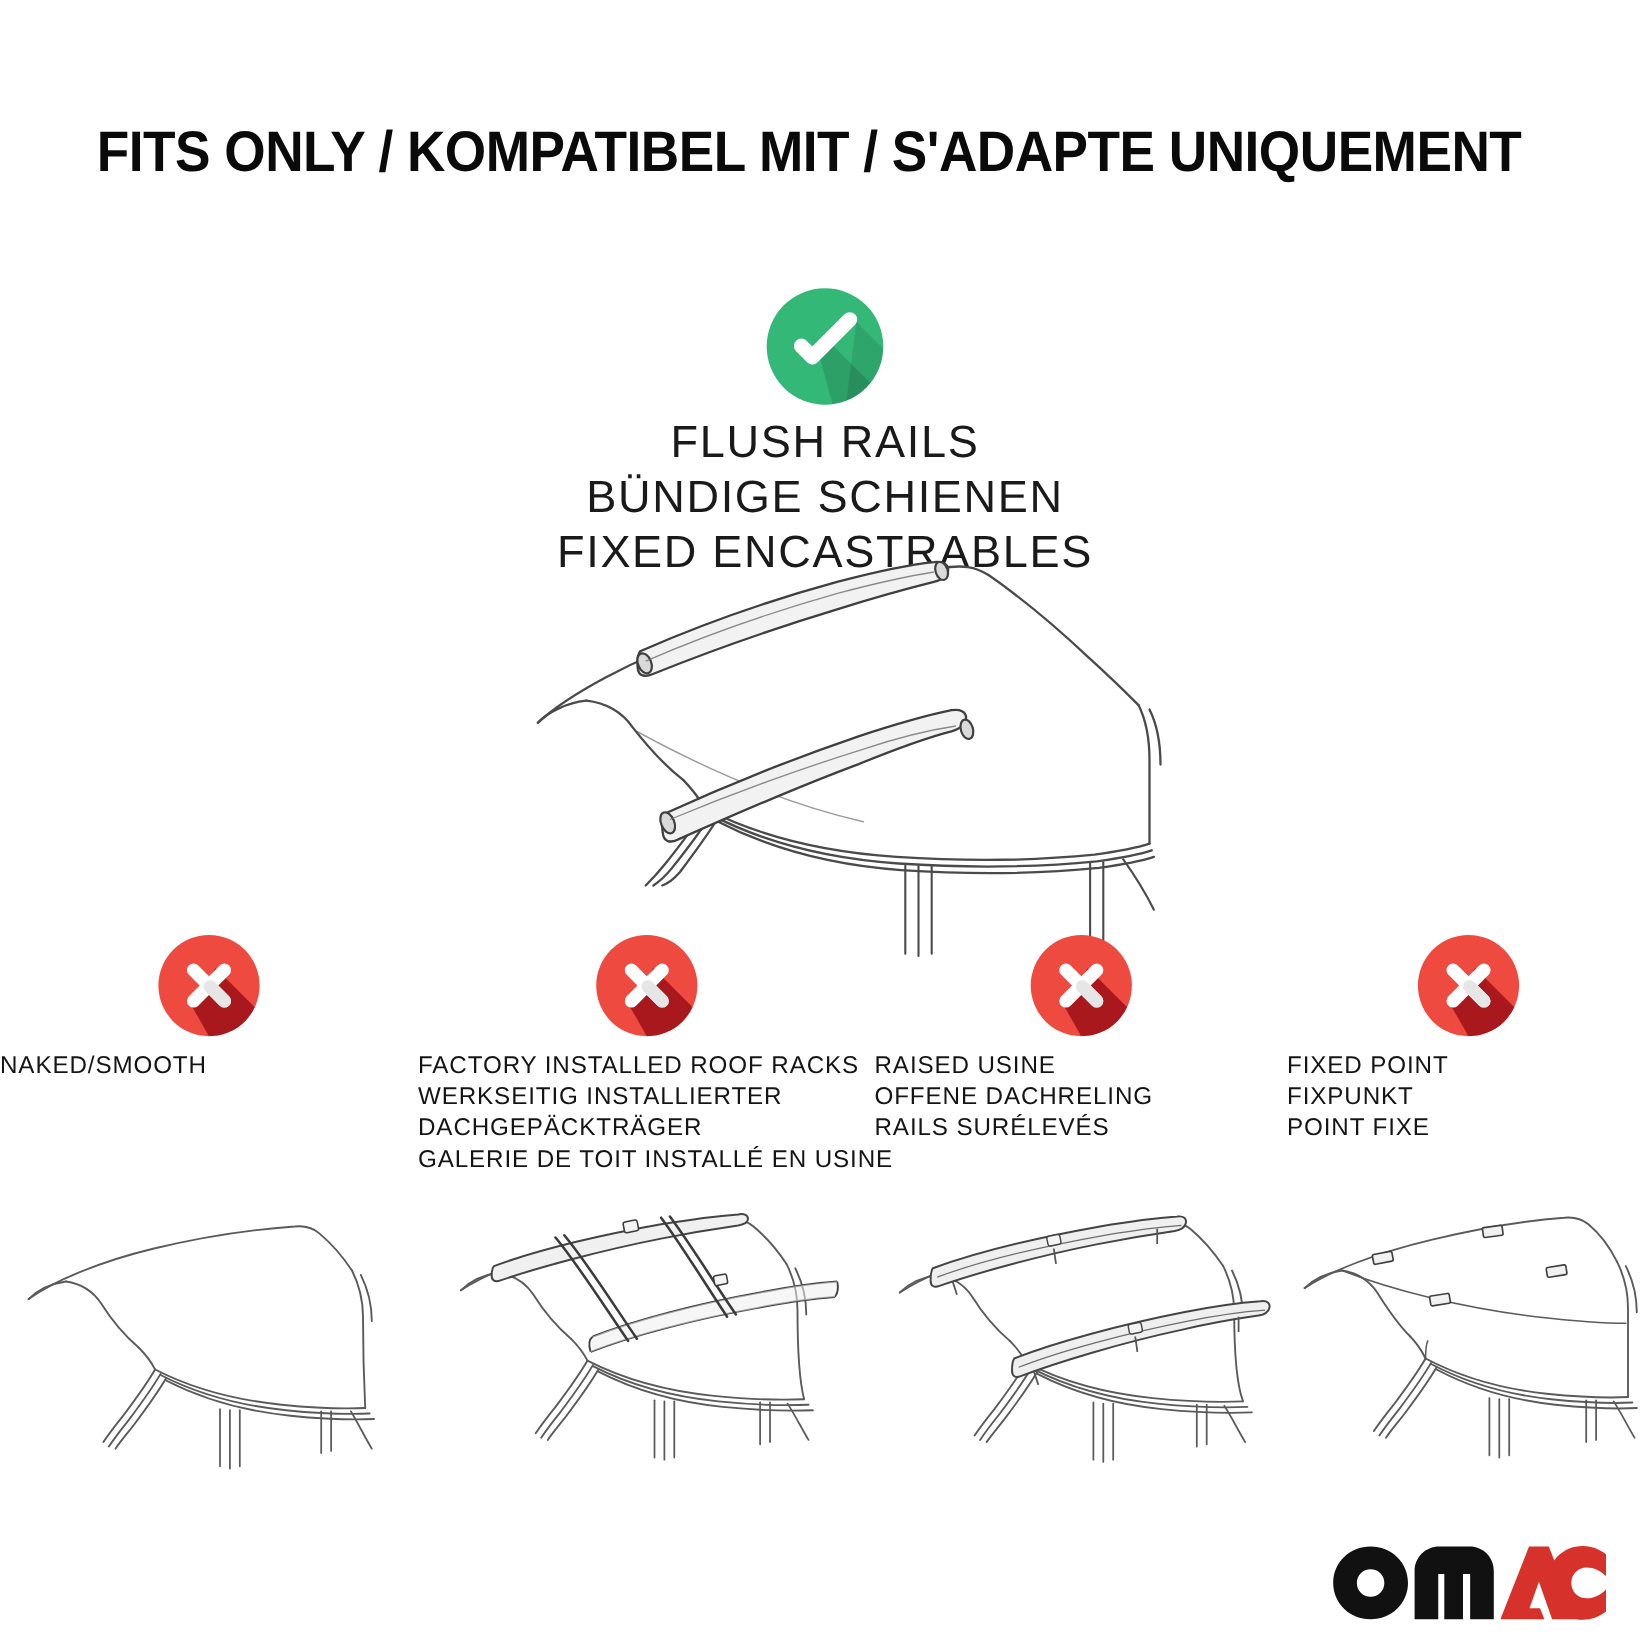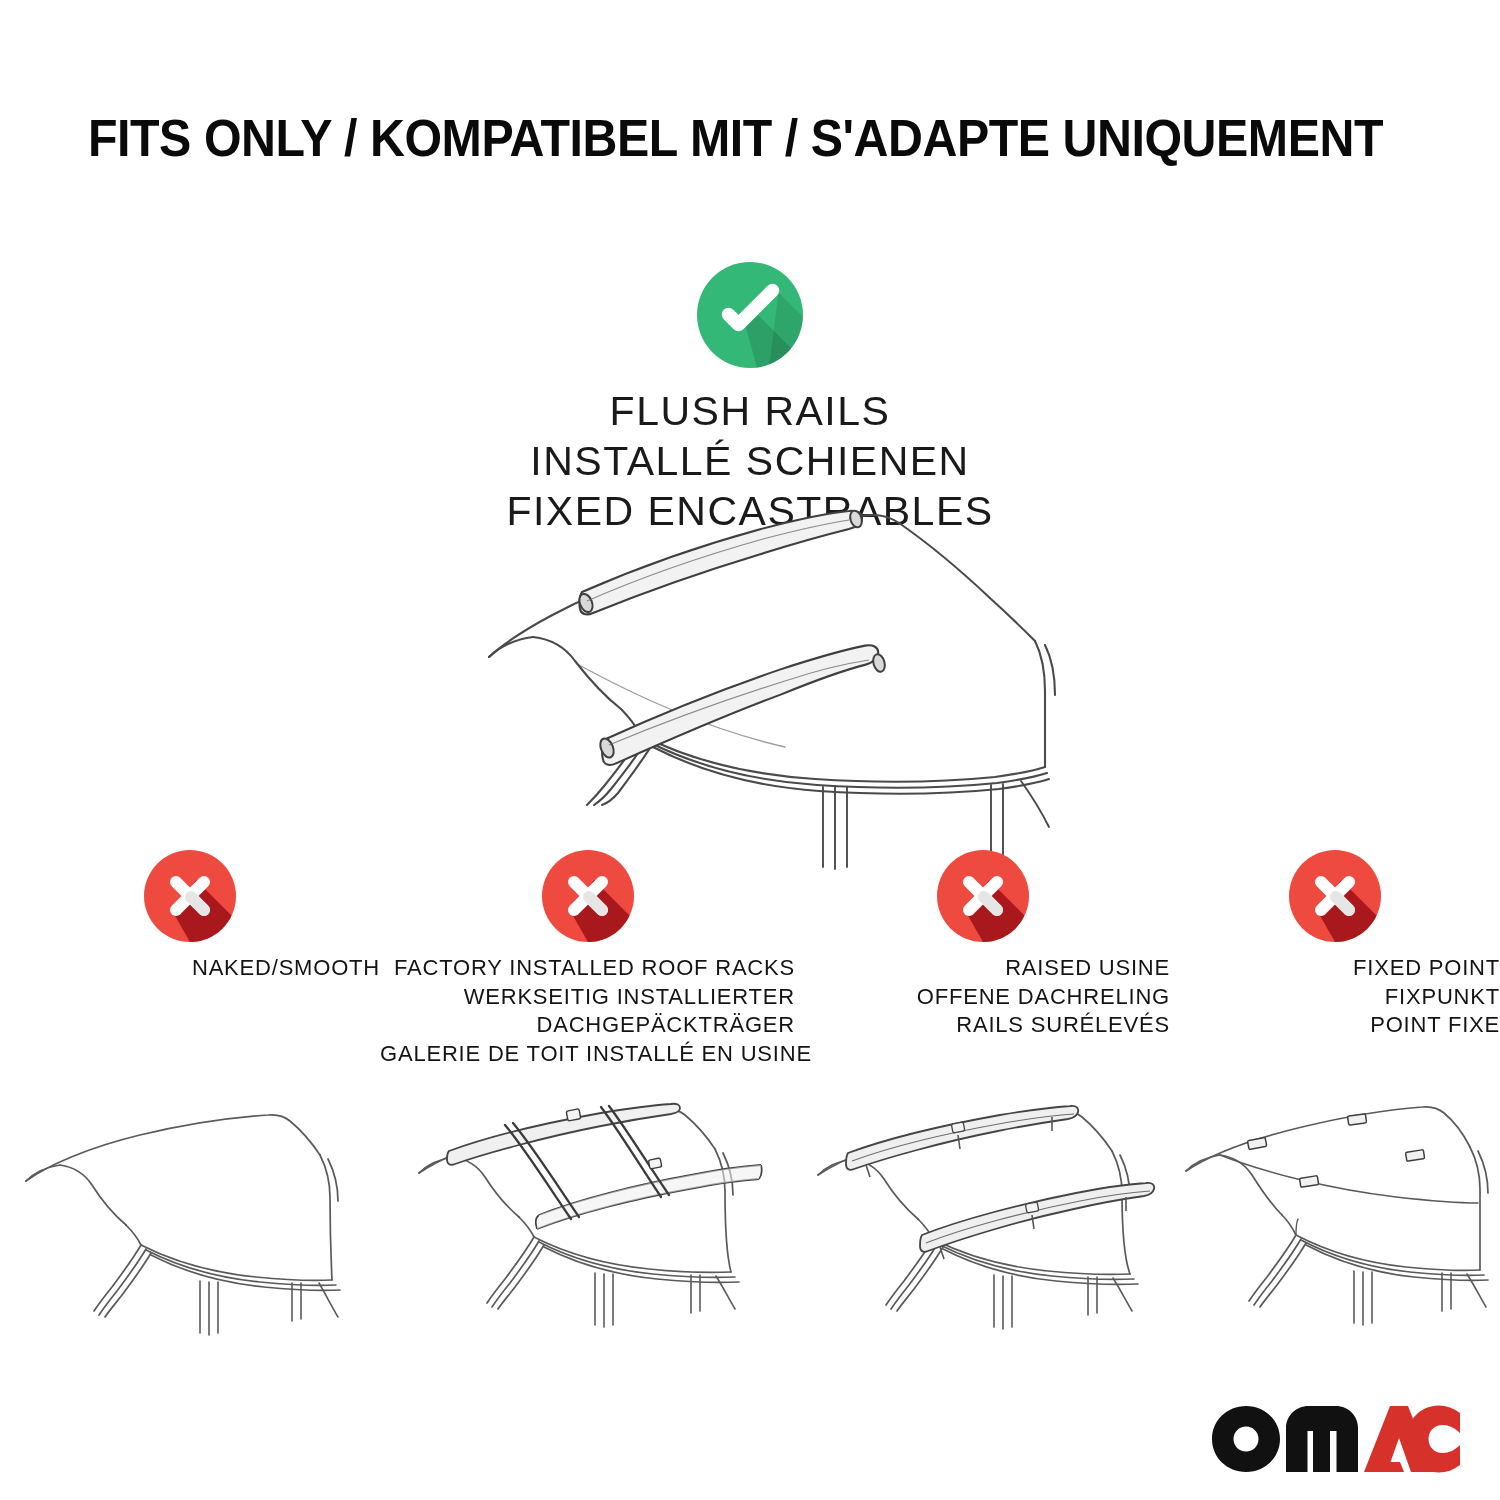--- a/index.html
+++ b/index.html
@@ -31,21 +31,21 @@
     position: absolute;
     left: 0; top: 262px; width: 1500px;
     text-align: center;
   }
   .ok-icon-wrap {
     width: 106px; height: 106px;
     margin: 0 auto;
     position: relative;
   }
   .ok-labels {
-    margin-top: 18px;
+    margin-top: 8px;
     font-size: 41px;
     line-height: 1.22;
     letter-spacing: 1.5px;
     color: #1a1a1a;
     font-weight: 400;
   }
 
   
   .hero-illustration {
     position: absolute;
@@ -69,21 +69,21 @@
   .col.c3 { width: 375px; }
   .col.c4 { width: 330px; }
 
   .x-icon-wrap {
     width: 92px; height: 92px;
     margin: 10px auto 0 auto;
     position: relative;
   }
   .col-label {
     margin-top: 12px;
-    text-align: right;
+    text-align: left;
     font-size: 22px;
     line-height: 1.30;
     letter-spacing: 0.8px;
     color: #141414;
     white-space: nowrap;
   }
   .col-illus {
     position: absolute;
     left: 0; right: 0;
     bottom: -18px;
@@ -121,21 +121,21 @@
           <path d="M47.5 60.5 L58 50 L106 98 L106 106 L60 106 Z" fill="#000" opacity="0.13"></path>
           <path d="M81.5 30.5 L92 41 L106 55 L106 106 L72 106 Z" fill="#000" opacity="0.10"></path>
         </g>
 
         <path d="M31.5 52.5 L41.5 62.5 L75.5 28.5" fill="none" stroke="#ffffff" stroke-width="13.5" stroke-linecap="round" stroke-linejoin="round"></path>
       </svg>
     </div>
 
     <div class="ok-labels">
       <div>FLUSH RAILS</div>
-      <div>INSTALLÉ SCHIENEN</div>
+      <div>BÜNDIGE SCHIENEN</div>
       <div>FIXED ENCASTRABLES</div>
     </div>
   </div>
 
   <div class="hero-illustration">
     <svg viewBox="0 0 600 310" width="600" height="310">
       <g fill="none" stroke="#4a4a4a" stroke-width="2.1" stroke-linecap="round" stroke-linejoin="round">
 
         <path d="M34 162 C60 138 120 104 190 80 C260 56 330 36 398 22
                  C420 18 432 20 444 28 C470 46 500 70 536 104

